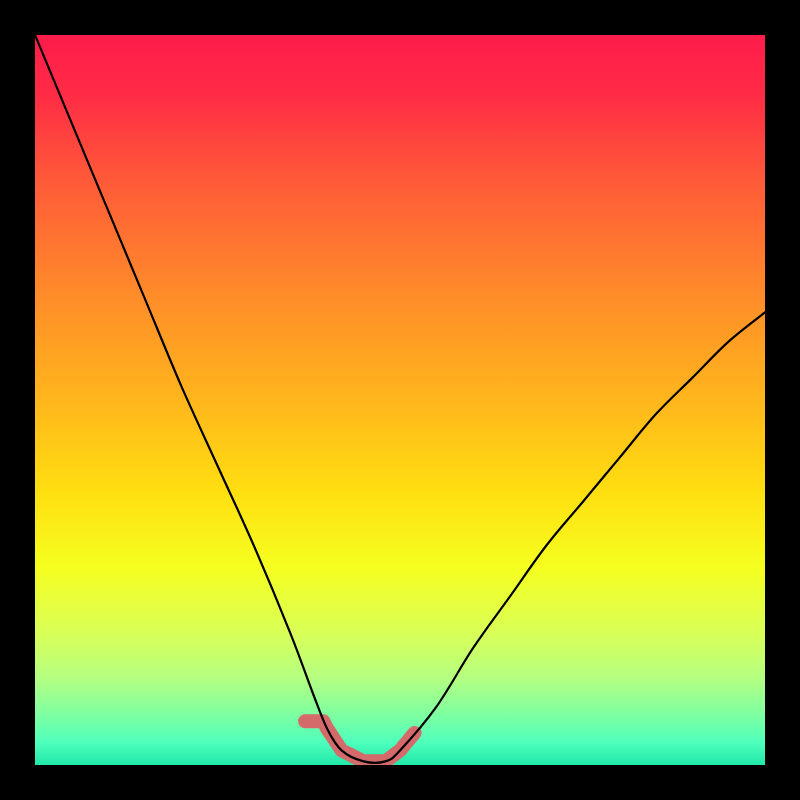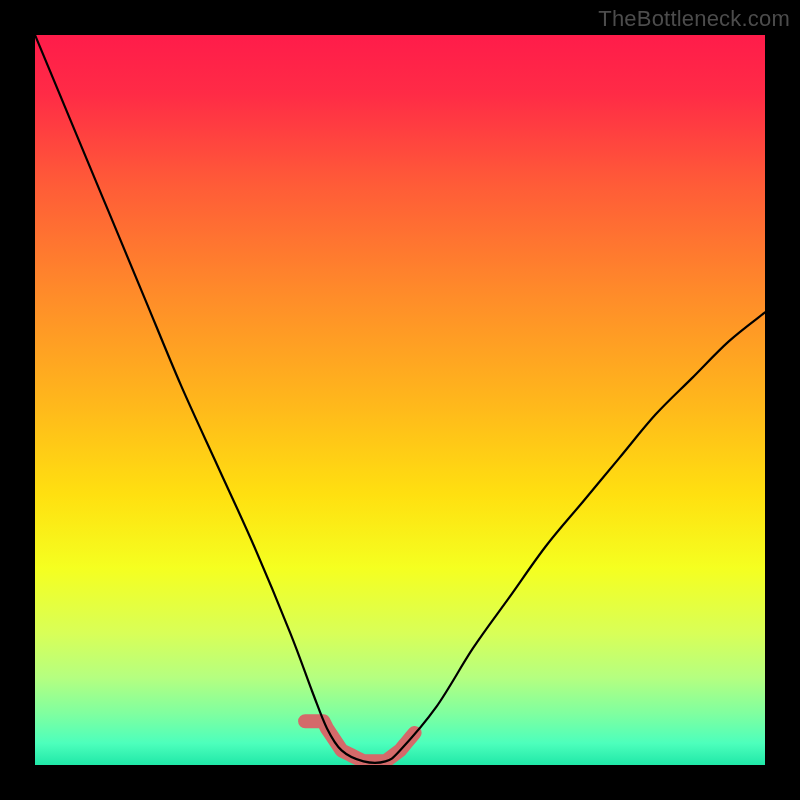--- a/index.html
+++ b/index.html
@@ -71,15 +71,14 @@
       <rect x="0" y="0" width="730" height="730" fill="url(#bg-grad)"></rect>
     </svg>
 
     <svg viewBox="0 0 730 730" preserveAspectRatio="none">
       <path id="highlight-path" fill="none" stroke-linecap="round" stroke-linejoin="round" d="M 270.1 686.2 L 273.75 686.2 L 277.4 686.2 L 281.05 686.2 L 284.7 686.2 L 288.35 686.2 L 292 693.5 L 295.65000000000003 698.975 L 299.29999999999995 704.45 L 302.95 709.925 L 306.59999999999997 715.4 L 310.25 717.225 L 313.9 719.05 L 317.55 720.875 L 321.2 722.7 L 324.85 724.525 L 328.5 726.35 L 332.15000000000003 726.35 L 335.8 726.35 L 339.45000000000005 726.35 L 343.09999999999997 726.35 L 346.75 726.35 L 350.4 726.35 L 354.05 723.6125 L 357.7 720.875 L 361.35 718.1375 L 365 715.4 L 368.65 711.02 L 372.3 706.64 L 375.95 702.26 L 379.6 697.88" stroke="#d46a6a" stroke-width="14"></path>
       <path id="curve-path" fill="none" stroke-linecap="round" stroke-linejoin="round" d="M 0 0 C 6.083333333333333 14.600000000000023, 24.333333333333332 58.39999999999998, 36.5 87.60000000000002 C 48.666666666666664 116.80000000000007, 60.83333333333334 146, 73 175.20000000000005 C 85.16666666666666 204.39999999999998, 97.33333333333333 233.59999999999997, 109.5 262.8 C 121.66666666666669 292, 133.83333333333331 322.41666666666663, 146 350.4 C 158.16666666666669 378.3833333333334, 170.33333333333331 403.93333333333334, 182.5 430.70000000000005 C 194.66666666666666 457.46666666666664, 206.83333333333331 483.01666666666665, 219 511 C 231.16666666666666 538.9833333333333, 245.76666666666668 574.2666666666667, 255.49999999999997 598.6 C 265.23333333333335 622.9333333333334, 271.31666666666666 641.1833333333334, 277.4 657 C 283.48333333333335 672.8166666666666, 287.1333333333334 683.7666666666667, 292 693.5 C 296.8666666666666 703.2333333333333, 300.51666666666665 709.925, 306.59999999999997 715.4 C 312.68333333333334 720.875, 321.2 724.525, 328.5 726.35 C 335.8 728.175, 344.31666666666666 728.175, 350.4 726.35 C 356.48333333333335 724.525, 356.48333333333335 724.525, 365 715.4 C 373.5166666666666 706.275, 389.3333333333333 688.6333333333333, 401.50000000000006 671.6 C 413.66666666666663 654.5666666666666, 425.83333333333337 631.45, 438 613.2 C 450.1666666666667 594.95, 462.3333333333333 579.1333333333333, 474.5 562.1 C 486.66666666666674 545.0666666666667, 498.83333333333326 526.8166666666666, 510.99999999999994 511 C 523.1666666666666 495.18333333333334, 535.3333333333333 481.79999999999995, 547.5 467.2 C 559.6666666666667 452.6, 571.8333333333334 438, 584 423.40000000000003 C 596.1666666666667 408.8, 608.3333333333333 392.98333333333335, 620.5 379.6 C 632.6666666666667 366.21666666666664, 644.8333333333333 355.2666666666667, 657 343.09999999999997 C 669.1666666666667 330.93333333333334, 681.3333333333333 317.55, 693.5 306.6 C 705.6666666666666 295.65000000000003, 723.9166666666667 282.2666666666666, 730 277.4" stroke="#000000" stroke-width="2.2"></path>
     </svg>
 
   </div>
 
-  <div class="watermark">TheBottleneck.com</div>
 
 </div>
 
 </body></html>

